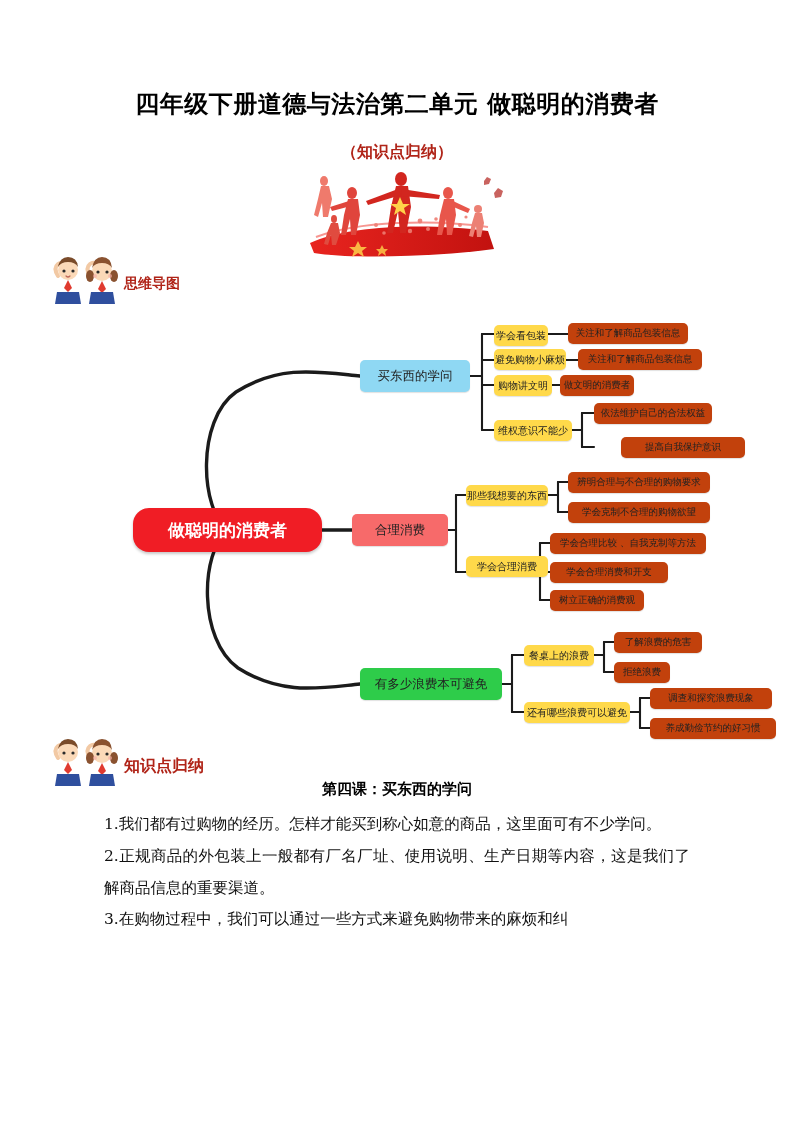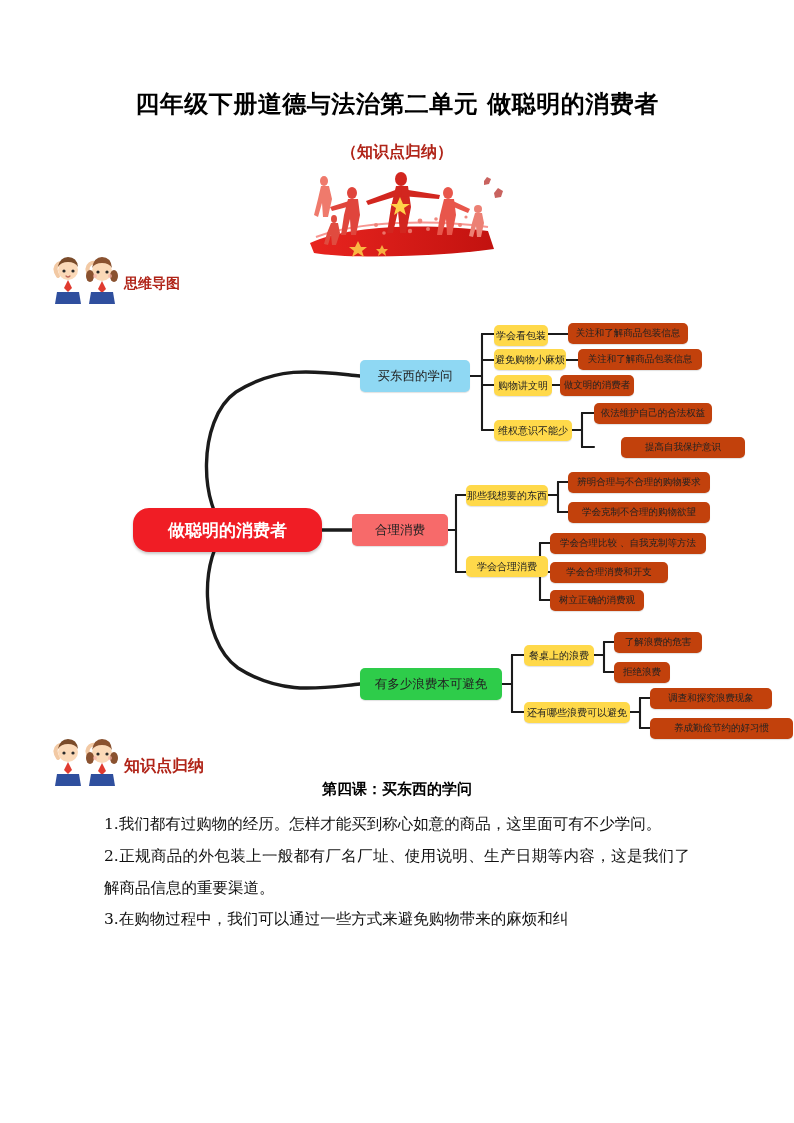--- a/index.html
+++ b/index.html
@@ -287,21 +287,21 @@
     <div class="node n-pink" style="left:550px;top:233px;width:156px;height:21px;">学会合理比较 、自我克制等方法</div>
     <div class="node n-pink" style="left:550px;top:262px;width:118px;height:21px;">学会合理消费和开支</div>
     <div class="node n-pink" style="left:550px;top:290px;width:94px;height:21px;">树立正确的消费观</div>
 
     <div class="node n-green" style="left:360px;top:368px;width:142px;height:32px;">有多少浪费本可避免</div>
     <div class="node n-yellow" style="left:524px;top:345px;width:70px;height:21px;">餐桌上的浪费</div>
     <div class="node n-pink" style="left:614px;top:332px;width:88px;height:21px;">了解浪费的危害</div>
     <div class="node n-pink" style="left:614px;top:362px;width:56px;height:21px;">拒绝浪费</div>
     <div class="node n-yellow" style="left:524px;top:402px;width:106px;height:21px;">还有哪些浪费可以避免</div>
     <div class="node n-pink" style="left:650px;top:388px;width:122px;height:21px;">调查和探究浪费现象</div>
-    <div class="node n-pink" style="left:650px;top:418px;width:143px;height:21px;">养成勤俭节约的好习惯</div>
+    <div class="node n-pink" style="left:650px;top:418px;width:126px;height:21px;">养成勤俭节约的好习惯</div>
   </div>
 
   <div class="notes">
     <div class="notes-heading">第四课：买东西的学问</div>
     <div class="notes-body">
       <p>1.我们都有过购物的经历。怎样才能买到称心如意的商品，这里面可有不少学问。</p>
       <p>2.正规商品的外包装上一般都有厂名厂址、使用说明、生产日期等内容，这是我们了解商品信息的重要渠道。</p>
       <p>3.在购物过程中，我们可以通过一些方式来避免购物带来的麻烦和纠</p>
     </div>
   </div>

